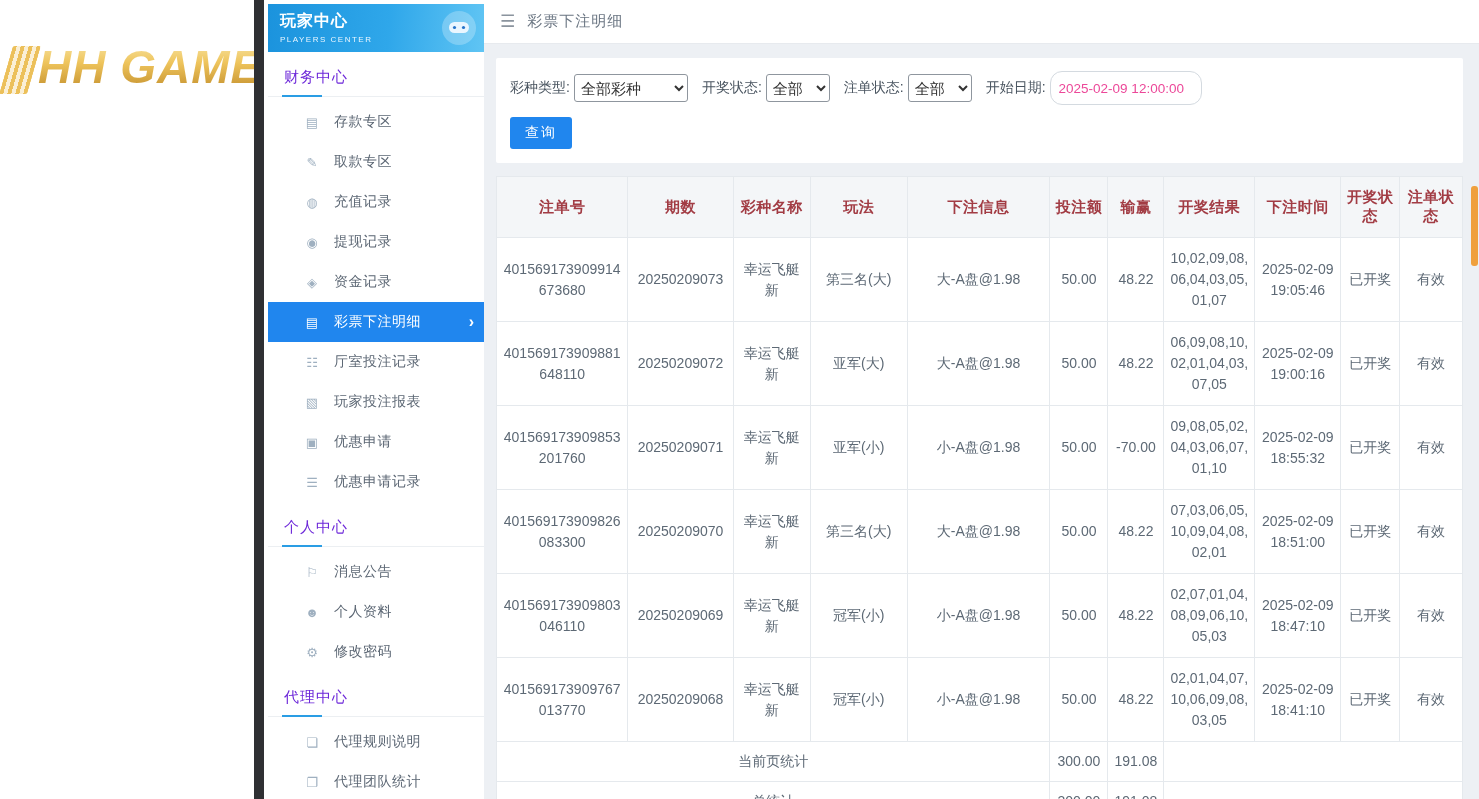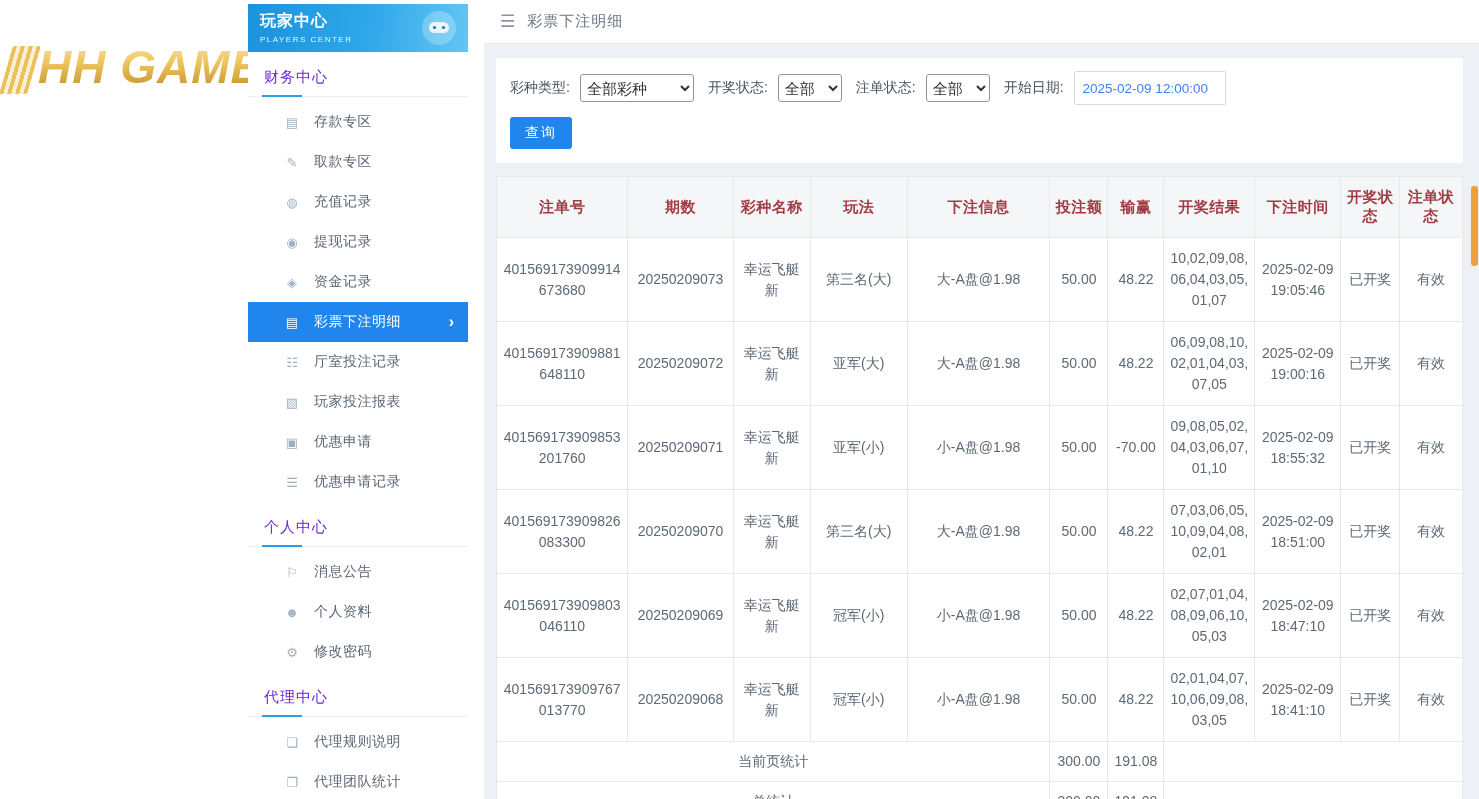--- a/index.html
+++ b/index.html
@@ -11,21 +11,21 @@
   .logo { display: flex; align-items: flex-end; padding: 24px 5px 0 6px; white-space: nowrap; margin-top: 16px; }
   .logo-stripes { width: 28px; height: 48px; margin-right: 4px; transform: skewX(-16deg); flex: none;
     background: repeating-linear-gradient(90deg, #ecc05a 0 4px, rgba(236,192,90,.25) 4px 8px); border-radius: 2px; }
   .logo-text { font-size: 46px; font-weight: 900; font-style: italic; letter-spacing: 1px;
     background: linear-gradient(180deg, #f9e7a8 0%, #eec45c 42%, #bf8a28 100%);
     -webkit-background-clip: text; background-clip: text; color: transparent; }
 
   .dark-strip { position: absolute; left: 254px; top: 0; width: 10px; height: 100%; background: #2f3033; }
 
   
-  .sidebar { position: absolute; left: 248px; top: 0; width: 220px; height: 100%; background: #fff; overflow: hidden; }
+  .sidebar { position: absolute; left: 268px; top: 0; width: 220px; height: 100%; background: #fff; overflow: hidden; }
   .sb-header { margin-top: 4px; height: 48px; padding: 7px 12px; position: relative;
     background: linear-gradient(95deg, #1b93dd 0%, #2fa7ea 55%, #62c6f4 100%); }
   .sb-title { color: #fff; font-size: 16px; font-weight: bold; letter-spacing: 1px; }
   .sb-subtitle { color: #eaf6ff; font-size: 8px; letter-spacing: 1.5px; margin-top: 3px; }
   .sb-badge { position: absolute; right: 12px; top: 7px; width: 34px; height: 34px; border-radius: 50%;
     background: rgba(255,255,255,.25); display: flex; align-items: center; justify-content: center; }
   .sb-section { position: relative; padding: 16px 16px 9px; border-bottom: 1px solid #eceff2; margin-bottom: 5px; }
   .sb-section-label { color: #6d28d9; font-size: 15px; letter-spacing: 1px; }
   .sb-section::after { content: ""; position: absolute; left: 14px; bottom: -1px; width: 40px; height: 2px; background: #2a9de4; }
   .menu-item { height: 40px; display: flex; align-items: center; padding-left: 36px; cursor: pointer; position: relative; }
@@ -38,25 +38,25 @@
   
   .main { position: absolute; left: 484px; top: 0; right: 0; bottom: 0; background: #edf0f4; }
   .topbar { height: 44px; background: #fff; border-bottom: 1px solid #e7eaee; display: flex; align-items: center; padding: 0 16px; }
   .hamburger { color: #8b949e; font-size: 17px; cursor: pointer; margin-right: 12px; }
   .page-title { color: #6b7683; font-size: 15px; letter-spacing: 1px; }
   .content { padding: 14px 16px 0 12px; }
   .card { background: #fff; border-radius: 2px; }
 
   .filter-card { padding: 13px 14px 14px; }
   .filter-row { display: flex; align-items: center; flex-wrap: wrap; }
-  .f-group { display: flex; align-items: center; margin-right: 14px; gap: 6px; }
+  .f-group { display: flex; align-items: center; margin-right: 14px; }
   .f-label { color: #4a5560; font-size: 14px; margin-right: 4px; }
   select.f-select { height: 28px; font-size: 15px; color: #333; border: 1px solid #8f969e; border-radius: 3px; background: #fff; padding: 0 2px; font-family: inherit; }
   .w-lg { width: 114px; } .w-sm { width: 64px; }
-  input.f-input { height: 28px; width: 152px; border: 1px solid #d4dae0; border-radius: 2px; font-size: 13.5px; color: #3b82f6; padding: 16px 8px; font-family: inherit; }
+  input.f-input { height: 28px; width: 152px; border: 1px solid #d4dae0; border-radius: 12px; font-size: 13.5px; color: #ec4899; padding: 16px 8px; font-family: inherit; }
   .search-btn { margin-top: 12px; background: #2086ee; border: none; color: #fff; font-size: 14px; padding: 7px 15px; border-radius: 3px; cursor: pointer; letter-spacing: 2px; font-family: inherit; }
 
   .table-card { margin-top: 13px; }
   table.bets { width: 100%; border-collapse: collapse; table-layout: fixed; }
   .bets th { background: #f4f6f8; border: 1px solid #e5e9ed; color: #a23c44; font-size: 15px; font-weight: bold; padding: 11px 0; text-align: center; letter-spacing: .5px; }
   .bets td { border: 1px solid #e5e9ed; color: #5d6975; font-size: 14px; text-align: center; padding: 10px 4px; line-height: 1.5; }
   .bets td.bk { word-break: break-all; }
   .bets tfoot td { padding: 9px 4px; }
 
   .scroll-thumb { position: absolute; right: 1px; top: 186px; width: 7px; height: 80px; background: #efa03d; border-radius: 3px; cursor: pointer; }

